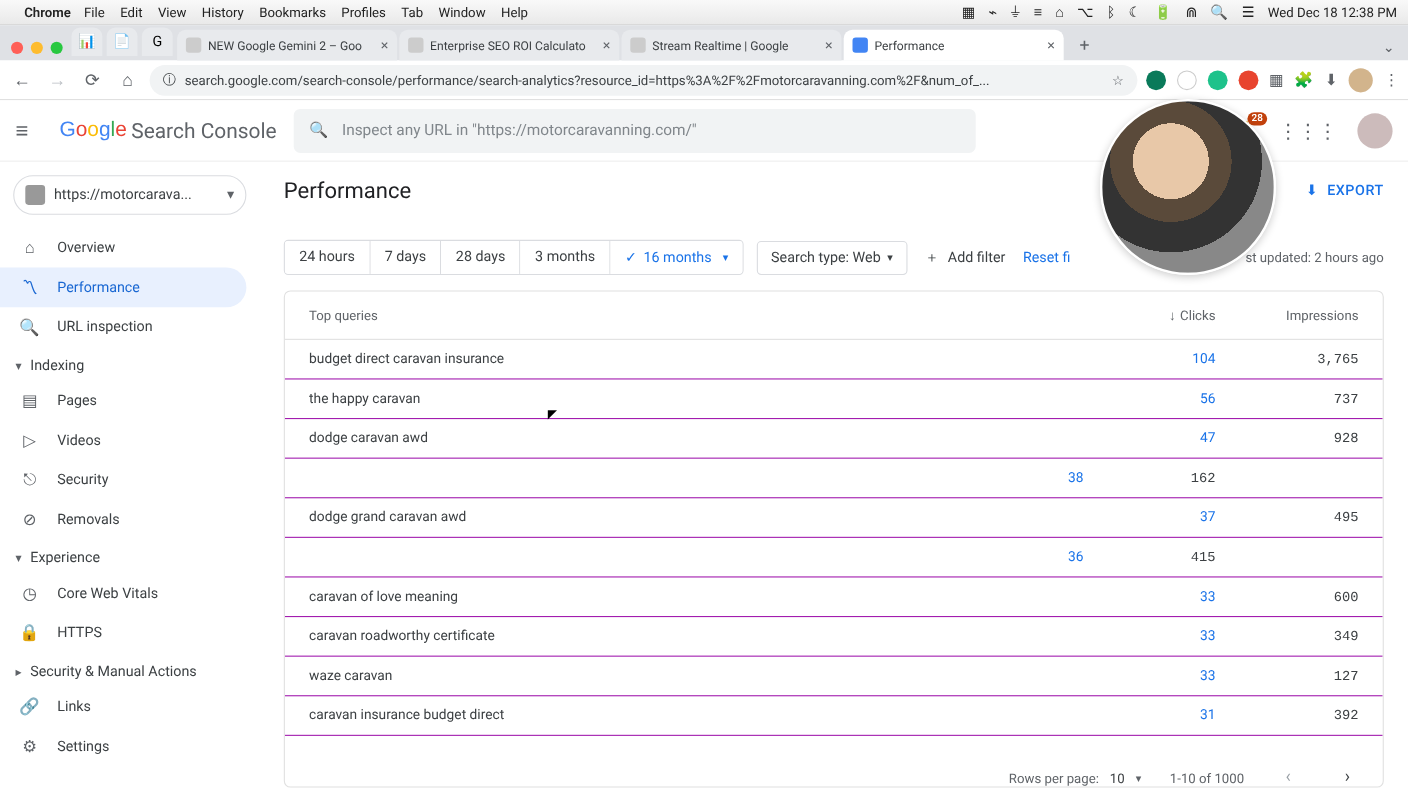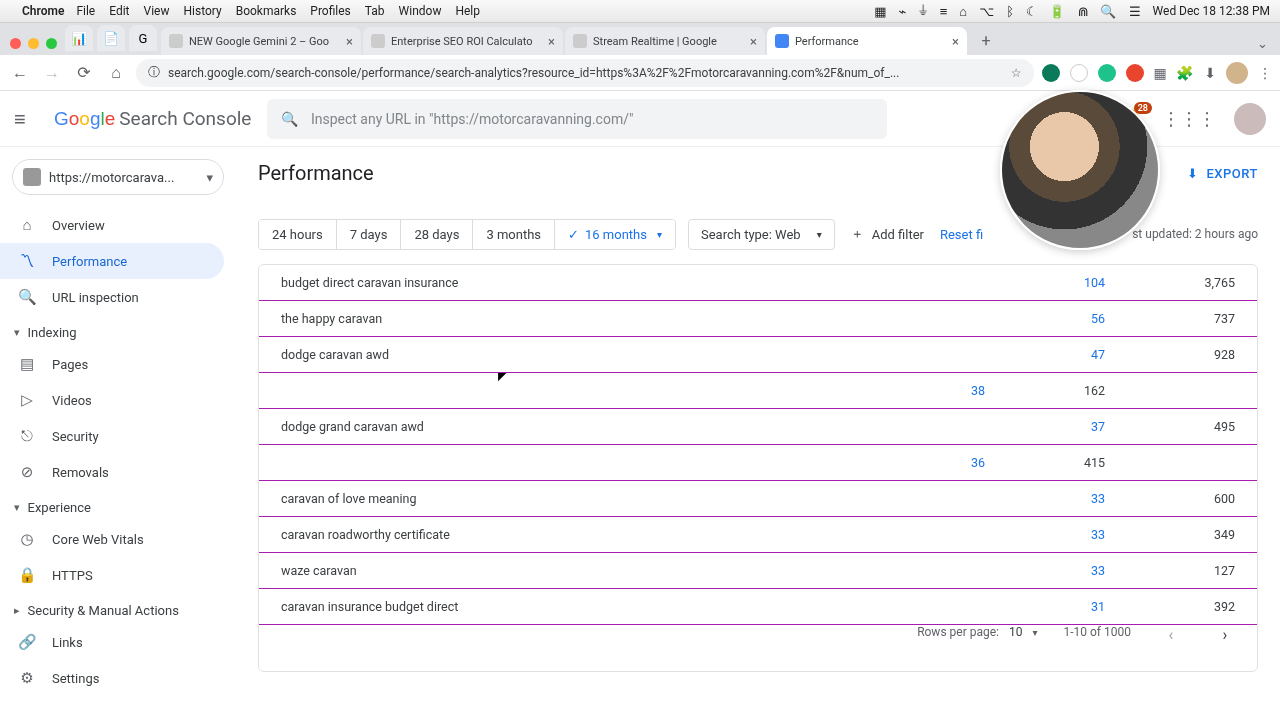--- a/index.html
+++ b/index.html
@@ -213,21 +213,21 @@
   .seg:last-child{border-right:none;}
   .seg.selected { color:#1a73e8; display:flex; align-items:center; gap:6px;}
   .seg .drop-caret { margin-left:4px; font-size:10px;}
   .chip {
     margin-left: 12px;
     border:1px solid #dadce0;
     border-radius:4px;
     padding:7px 12px;
     font-size:13px;
     color:#3c4043;
-    display:flex; align-items:center; gap:16px;
+    display:flex; align-items:center; gap:6px;
     cursor:pointer;
   }
   .addfilter { margin-left:12px; display:flex; align-items:center; gap:8px; font-size:13px; color:#3c4043; cursor:pointer; padding:7px 4px;}
   .reset { margin-left:12px; font-size:13px; color:#1a73e8; cursor:pointer;}
   .updated { margin-left:auto; font-size:12px; color:#5f6368; }
 
   .table-card {
     margin-top: 14px;
     border:1px solid #e0e0e0;
     border-radius:6px;
@@ -247,24 +247,24 @@
   }
   .thead .sort { display:flex; align-items:center; gap:4px; justify-content:flex-end;}
   .trow {
     height: 36px;
     font-size:12.5px;
     color:#3c4043;
     border-bottom:1px solid #a21caf;
     cursor:pointer;
   }
   .trow .clicks { text-align:right; color:#1a73e8;}
-  .trow .impr { text-align:right;}
+  .trow .impr { text-align:right;font-family:Liberation Mono, monospace;}
   .tfoot {
     height:46px;
-    display:flex; align-items:flex-start; justify-content:flex-end;
+    display:flex; align-items:flex-end; justify-content:flex-end;
     gap:26px;
     padding: 0 18px;
     font-size:12px; color:#5f6368;
   }
   .tfoot .pager-btn { width:28px; text-align:center; font-size:16px; color:#9aa0a6; cursor:pointer;}
   .tfoot .pager-btn.enabled { color:#3c4043; }
   .rpp { display:flex; align-items:center; gap:10px;}
   .rpp-select { display:flex; align-items:center; gap:10px; color:#3c4043;}
 
   
@@ -486,20 +486,28 @@
       </div>
       <div class="addfilter">
         <span>＋</span>
         <span>Add filter</span>
       </div>
       <span class="reset">Reset fi</span>
       <span class="updated">st updated: 2 hours ago</span>
     </div>
 
     <div class="table-card">
+      <div class="thead">
+        <div>Top queries</div>
+        <div class="sort">
+          <span>↓</span>
+          <span>Clicks</span>
+        </div>
+        <div style="text-align:right">Impressions</div>
+      </div>
       <div id="rows">
           <div class="trow">
             <div>budget direct caravan insurance</div>
             <div class="clicks">104</div>
             <div class="impr">3,765</div>
           </div>
           <div class="trow">
             <div>the happy caravan</div>
             <div class="clicks">56</div>
             <div class="impr">737</div>

